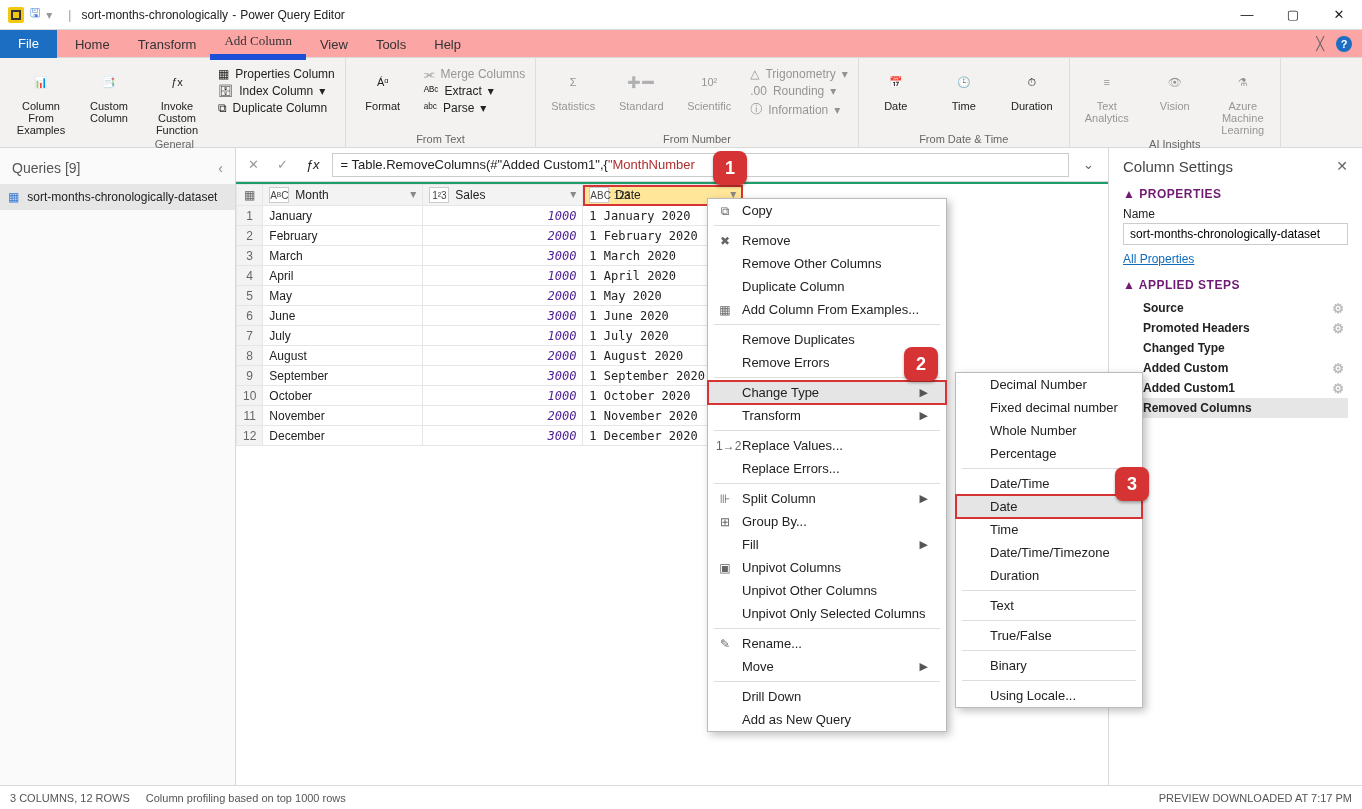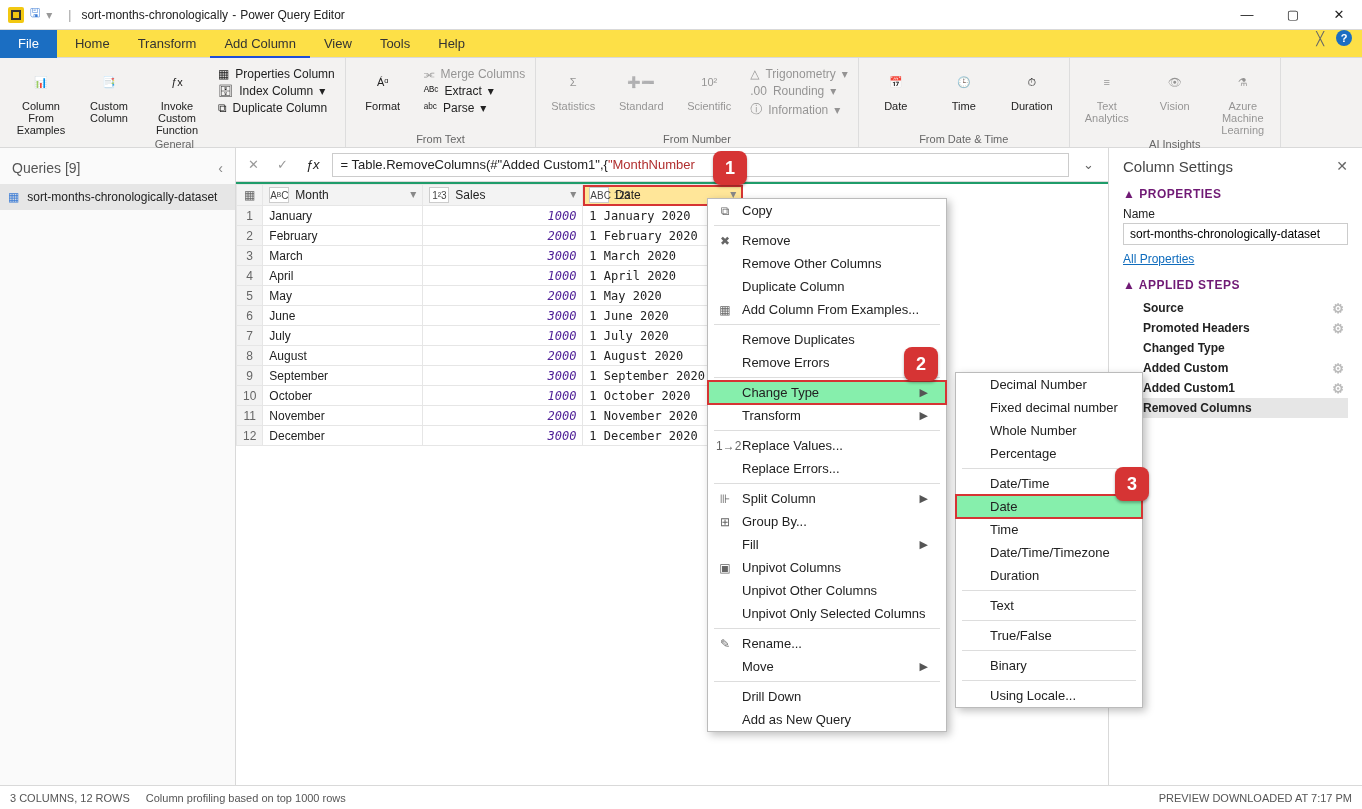--- a/index.html
+++ b/index.html
@@ -33,26 +33,26 @@
     border-bottom:1px solid var(--border);
     padding:0 0 0 8px;
     font-size:12px;
   }
   .titlebar .ico{width:16px;height:16px;background:#f2c811;display:inline-flex;align-items:center;justify-content:center;margin-right:6px;border-radius:2px;}
   .titlebar .sep{color:#999;margin:0 6px;}
   .titlebar .sep.thin{margin-left:10px;margin-right:10px;}
   .win-ctrls{margin-left:auto;display:flex;}
   .win-ctrls div{width:46px;height:30px;display:flex;align-items:center;justify-content:center;cursor:default;font-size:13px;}
   .tabs{
-    display:flex;align-items:flex-start;height:28px;background:#fde047;
+    display:flex;align-items:center;height:28px;background:#fca5a5;
     border-bottom:1px solid var(--border);position:relative;
   }
   .tab{padding:6px 14px 5px;cursor:default;font-size:13px;color:#333;}
   .tab.file{background:var(--file-tab);color:#fff;padding:6px 18px 7px;margin-right:4px;}
-  .tab.active{border-bottom:2px solid #1d4ed8;}
+  .tab.active{border-bottom:6px solid #1d4ed8;font-family:Liberation Serif, serif;}
   .tabs .right{margin-left:auto;display:flex;align-items:center;padding-right:10px;gap:12px;color:#666;}
   .ribbon{
     display:flex;align-items:stretch;
     background:var(--ribbon-bg);
     border-bottom:1px solid var(--border);
     height:90px;
     padding:0 4px;
   }
   .group{
     display:flex;flex-direction:column;
@@ -139,21 +139,21 @@
   }
   .statusbar .right{margin-left:auto;}
   
   .menu{
     position:absolute;background:#fff;border:1px solid #bbb;
     box-shadow:3px 3px 8px rgba(0,0,0,0.25);
     font-size:13px;z-index:50;
   }
   .menu .item{display:flex;align-items:center;height:23px;padding:0 18px 0 8px;gap:8px;cursor:default;position:relative;white-space:nowrap;}
   .menu .item .lic{width:18px;text-align:center;color:#666;font-size:12px;}
-  .menu .item.hl{background:#86efac;outline:2.5px solid var(--red);outline-offset:-1px;text-align:center;}
+  .menu .item.hl{background:#e5e5e5;outline:2.5px solid var(--red);outline-offset:-1px;text-align:center;}
   .menu .sepline{height:1px;background:#ddd;margin:3px 6px;}
   .menu .sub{margin-left:auto;color:#555;font-size:11px;}
   
   .callout{
     position:absolute;width:34px;height:34px;border-radius:8px;
     background:var(--red);color:#fff;font-weight:bold;font-size:18px;
     display:flex;align-items:center;justify-content:center;
     box-shadow:0 2px 3px rgba(0,0,0,0.3);z-index:60;
   }
   svg{display:block;}

